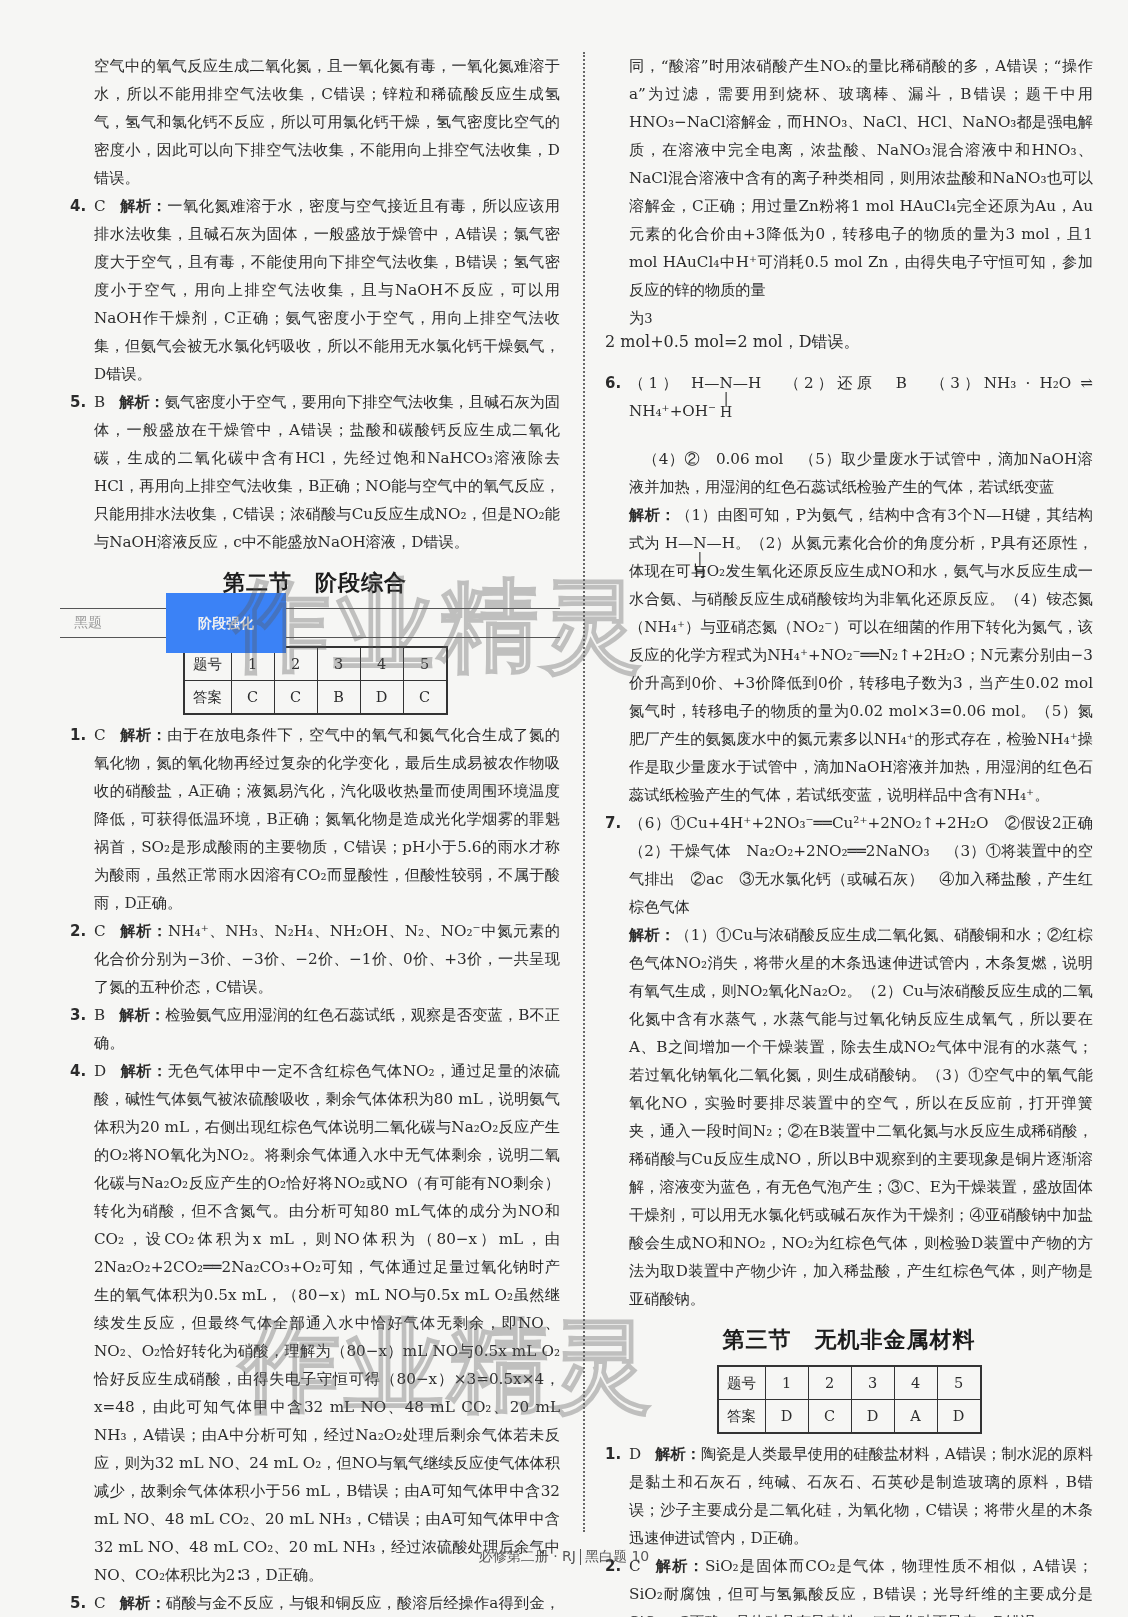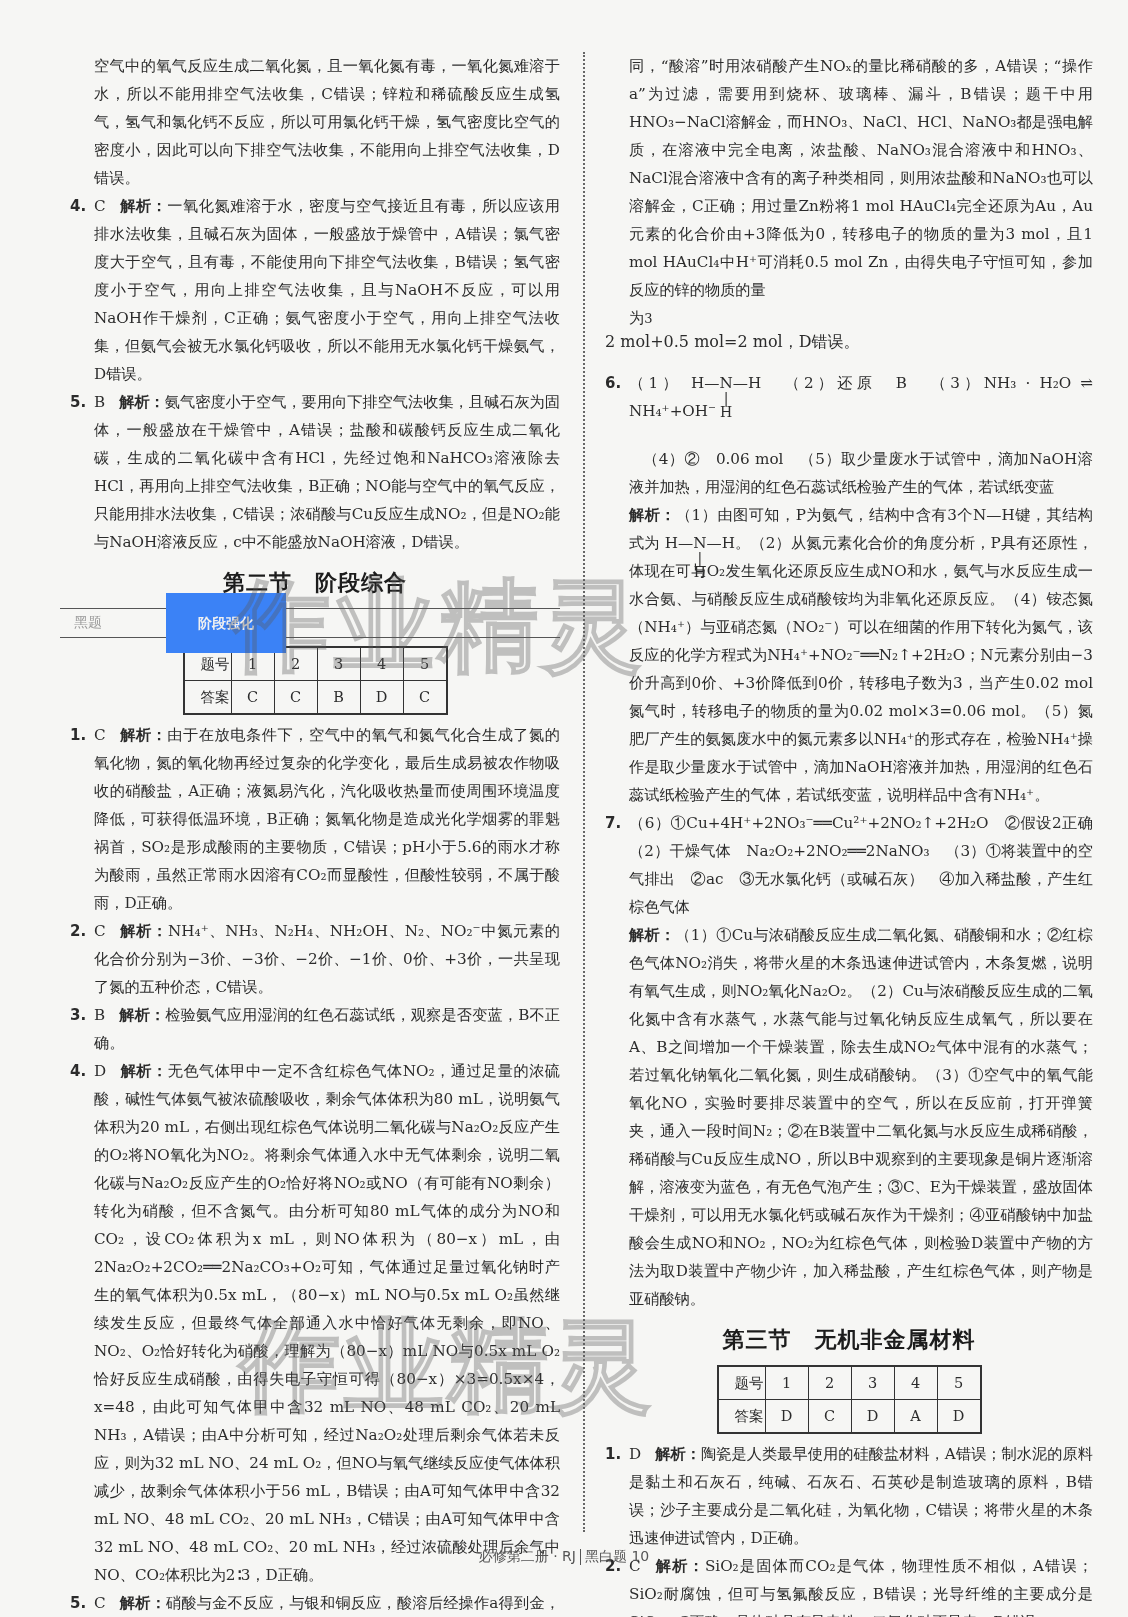--- a/index.html
+++ b/index.html
@@ -28,21 +28,21 @@
     position:relative; height:28px; border-top:1.5px solid #555; border-bottom:1.5px solid #555;
     display:flex; align-items:center; margin:0 0 8px -10px;gap:34px;
   }
   .banner .tag { font-family:"DejaVu Sans","Liberation Sans",sans-serif; font-size:14px; color:#9a9a9a; width:58px; padding-left:14px; }
   .banner .label {
     background:#3b82f6; color:#f0f0f0; font-family:"DejaVu Sans","Liberation Sans",sans-serif; font-weight:bold;
     font-size:14px; height:28px; line-height:28px; padding:16px 32px;
   }
   table.ans-table { border-collapse:collapse; margin:0 auto 6px auto; border:2px solid #333; }
   table.ans-table td { border:1px solid #333; width:40px; height:30px; text-align:center; font-size:14.5px; }
-  table.ans-table td.head { width:44px; font-family:Liberation Sans, sans-serif;text-align:right; }
+  table.ans-table td.head { width:44px; font-family:Liberation Sans, sans-serif; }
   .struct { display:inline-block; position:relative; vertical-align:top; }
   .struct .h-bottom { position:absolute; left:50%; top:22px; transform:translateX(-50%); text-align:center; line-height:14px; font-size:14px; }
   .footer {
     position:absolute; top:1548px; left:0; width:1128px; text-align:center;
     font-family:"DejaVu Sans","Liberation Sans",sans-serif; font-size:14px; color:#555;
   }
   .footer .sep { display:inline-block; width:1px; height:16px; background:#555; vertical-align:middle; margin:0 4px; }
   .fraction { display:inline-block; vertical-align:middle; text-align:center; line-height:14px; font-size:13px; }
   .watermark {
     position:absolute; font-family:"DejaVu Sans","Liberation Sans",sans-serif; font-size:100px; font-weight:bold;

